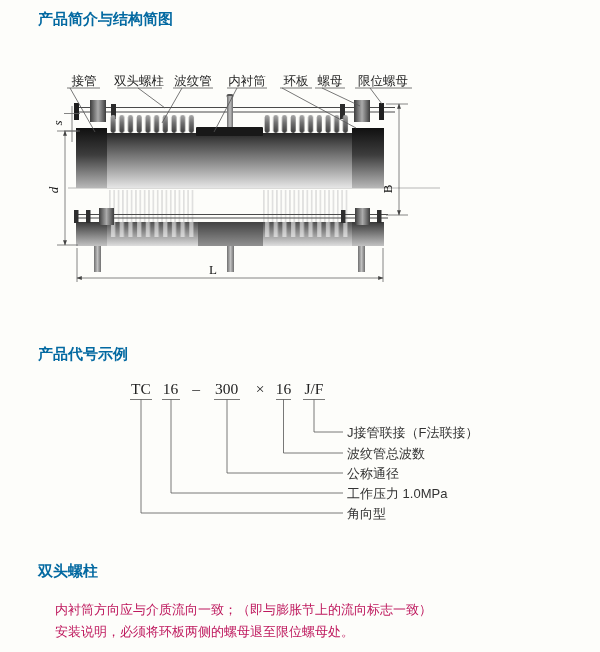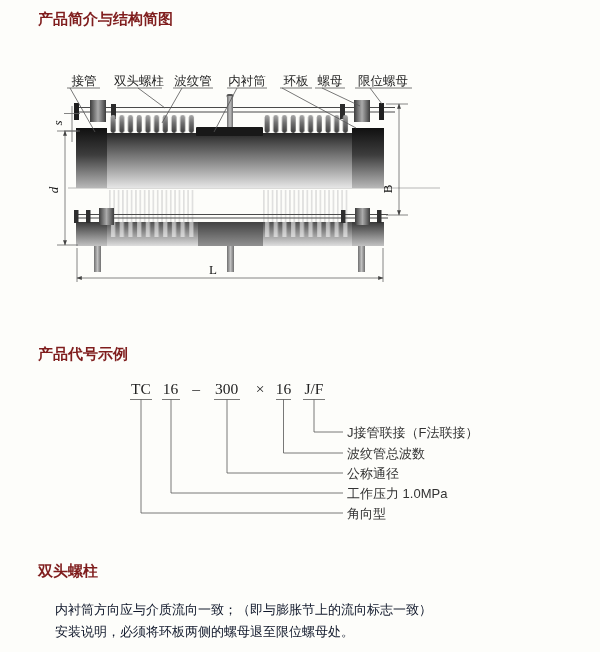--- a/index.html
+++ b/index.html
@@ -3,29 +3,29 @@
 <meta charset="utf-8">
 <style>
   html,body{margin:0;padding:0;}
   body{
     width:600px;height:652px;position:relative;overflow:hidden;
     background:#fdfdfa;
     font-family:"Liberation Sans","DejaVu Sans",sans-serif;
   }
   .sec-title{
     position:absolute;left:38px;
-    font-size:15px;font-weight:bold;color:#7f1d1d;
+    font-size:15px;font-weight:bold;color:#0369a1;
     white-space:nowrap;
   }
   #title-intro{top:10px;}
   #title-code{top:345px;}
   #title-install{top:562px;}
   .install-line{
     position:absolute;left:55px;width:420px;
-    font-size:13px;color:#0f172a;white-space:nowrap;
+    font-size:13px;color:#be185d;white-space:nowrap;
   }
   #install-line-0{top:601px;}
   #install-line-1{top:623px;}
   svg{position:absolute;}
   #diagram-svg{left:30px;top:62px;}
   #code-svg{left:120px;top:378px;}
   .plabel{font-size:12.5px;fill:#1f1f1f;}
   .dimtxt{font-family:"Liberation Serif","DejaVu Serif",serif;font-size:13px;fill:#111;}
   .dimtxt-i{font-family:"Liberation Serif","DejaVu Serif",serif;font-style:italic;font-size:13px;fill:#111;}
   .codetxt{font-family:"Liberation Serif","DejaVu Serif",serif;font-size:15.5px;fill:#222;}

